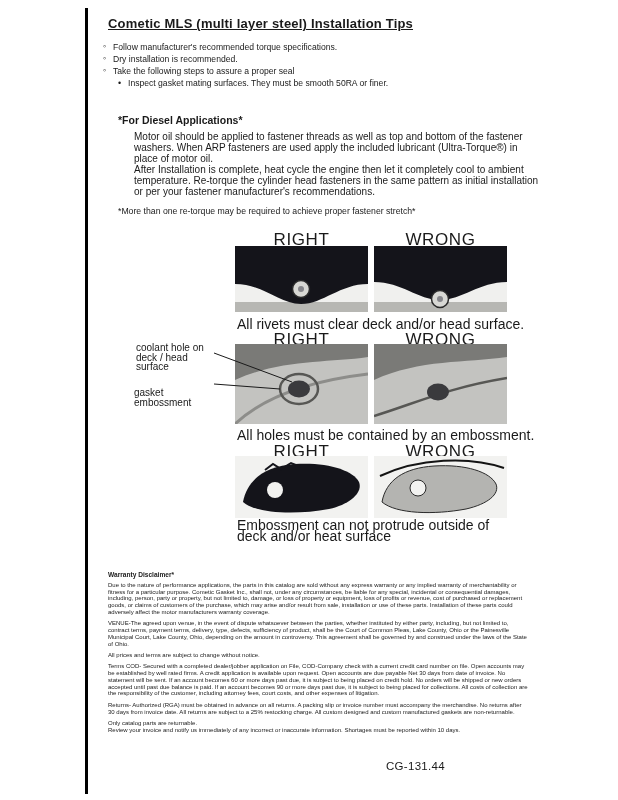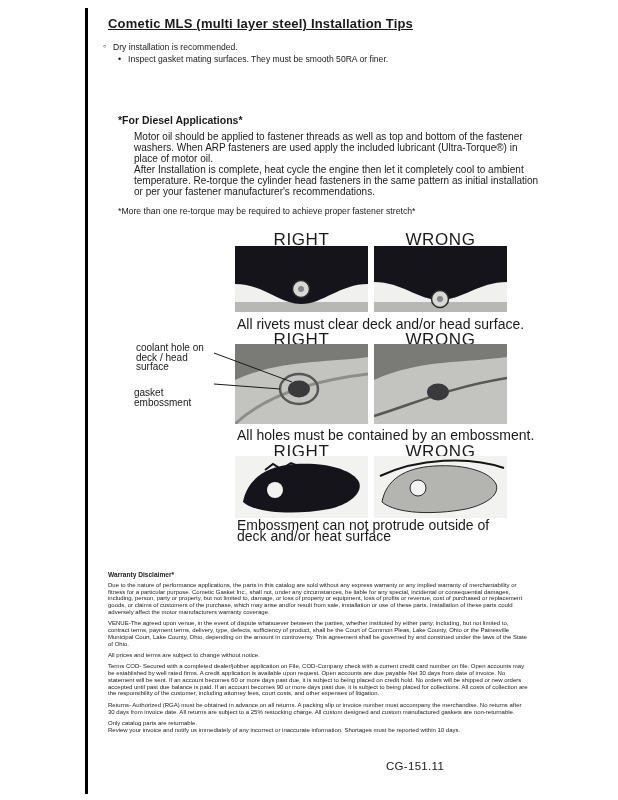--- a/index.html
+++ b/index.html
@@ -53,21 +53,23 @@
   .footer { left:386px; top:760px; font-size:11.5px; letter-spacing:0.3px; }
 </style>
 </head>
 <body>
 
 <div class="abs left-rule"></div>
 
 <h1 class="abs title">Cometic MLS (multi layer steel) Installation Tips</h1>
 
 <ul class="abs tips">
+  <li>Follow manufacturer's recommended torque specifications.</li>
   <li>Dry installation is recommended.</li>
+  <li>Take the following steps to assure a proper seal</li>
   <li class="sub">Inspect gasket mating surfaces.  They must be smooth 50RA or finer.</li>
 </ul>
 
 <h2 class="abs diesel-heading">*For Diesel Applications*</h2>
 <p class="abs para p1">Motor oil should be applied to fastener threads as well as top and bottom of the fastener washers. When ARP fasteners are used apply the included lubricant (Ultra-Torque®) in place of motor oil.</p>
 <p class="abs para p2">After Installation is complete, heat cycle the engine then let it completely cool to ambient temperature. Re-torque the cylinder head fasteners in the same pattern as initial installation or per your fastener manufacturer's recommendations.</p>
 <p class="abs note">*More than one re-torque may be required to achieve proper fastener stretch*</p>
 
 <div class="abs dg-labels r1l">
   <div class="dg-label">RIGHT</div>
@@ -142,13 +144,13 @@
   <h2>Warranty Disclaimer*</h2>
   <p>Due to the nature of performance applications, the parts in this catalog are sold without any express warranty or any implied warranty of merchantability or fitness for a particular purpose.  Cometic Gasket Inc., shall not, under any circumstances, be liable for any special, incidental or consequential damages, including, person, party or property, but not limited to, damage, or loss of property or equipment, loss of profits or revenue, cost of purchased or replacement goods, or claims of customers of the purchase, which may arise and/or result from sale, installation or use of these parts.  Installation of these parts could adversely affect the motor manufacturers warranty coverage.</p>
   <p>VENUE-The agreed upon venue, in the event of dispute whatsoever between the parties, whether instituted by either party, including, but not limited to, contract terms, payment terms, delivery, type, defects, sufficiency of product, shall be the Court of Common Pleas, Lake County, Ohio or the Painesville Municipal Court, Lake County, Ohio, depending on the amount in controversy. This agreement shall be governed by and construed under the laws of the State of Ohio.</p>
   <p>All prices and terms are subject to change without notice.</p>
   <p>Terms COD- Secured with a completed dealer/jobber application on File, COD-Company check with a current credit card number on file.  Open accounts may be established by well rated firms.  A credit application is available upon request.  Open accounts are due payable Net 30 days from date of invoice.  No statement will be sent.  If an account becomes 60 or more days past due, it is subject to being placed on credit hold.  No orders will be shipped or new orders accepted until past due balance is paid.  If an account becomes 90 or more days past due, it is subject to being placed for collections.  All costs of collection are the responsibility of the customer, including attorney fees, court costs, and other expenses of litigation.</p>
   <p>Returns- Authorized (RGA) must be obtained in advance on all returns.  A packing slip or invoice number must accompany the merchandise.  No returns after 30 days from invoice date.  All returns are subject to a 25% restocking charge.  All custom designed and custom manufactured gaskets are non-returnable.</p>
   <p class="prewrap">Only catalog parts are returnable.
 Review your invoice and notify us immediately of any incorrect or inaccurate information.  Shortages must be reported within 10 days.</p>
 </div>
 
-<div class="abs footer">CG-151.11</div>
+<div class="abs footer">CG-131.44</div>
 
 </body></html>

